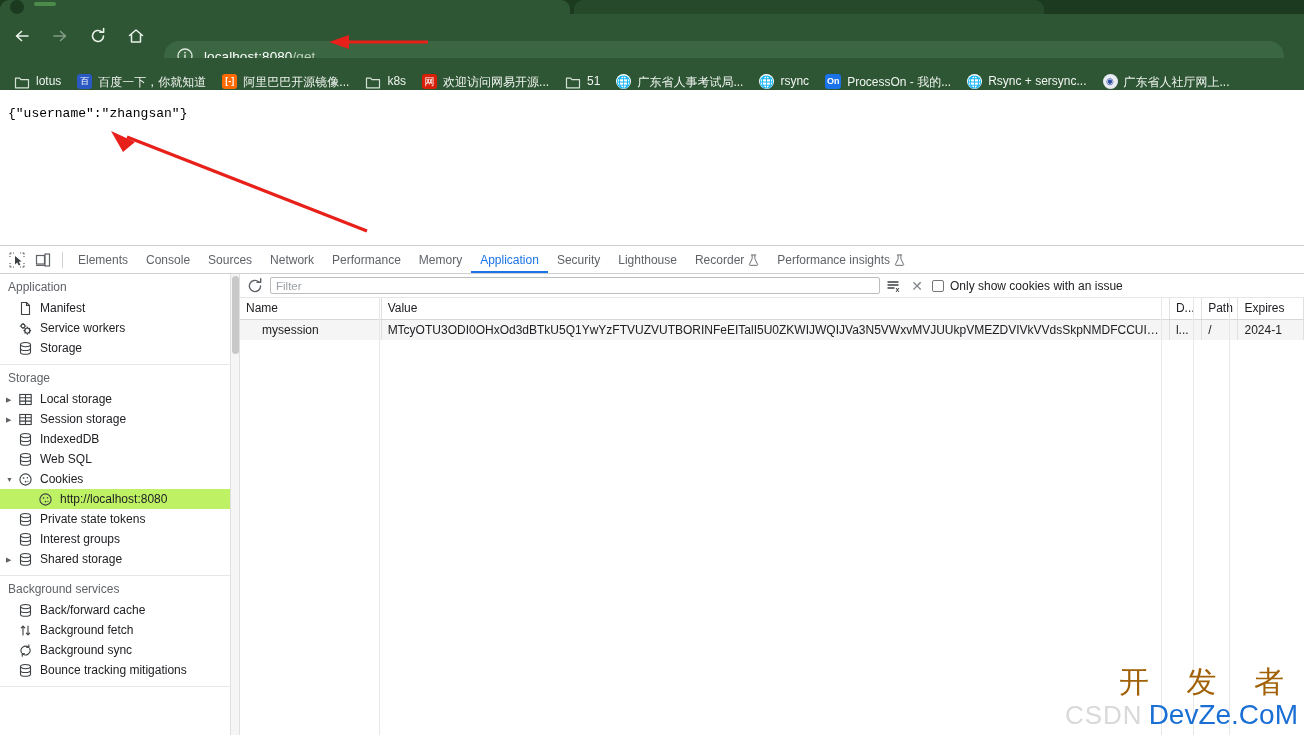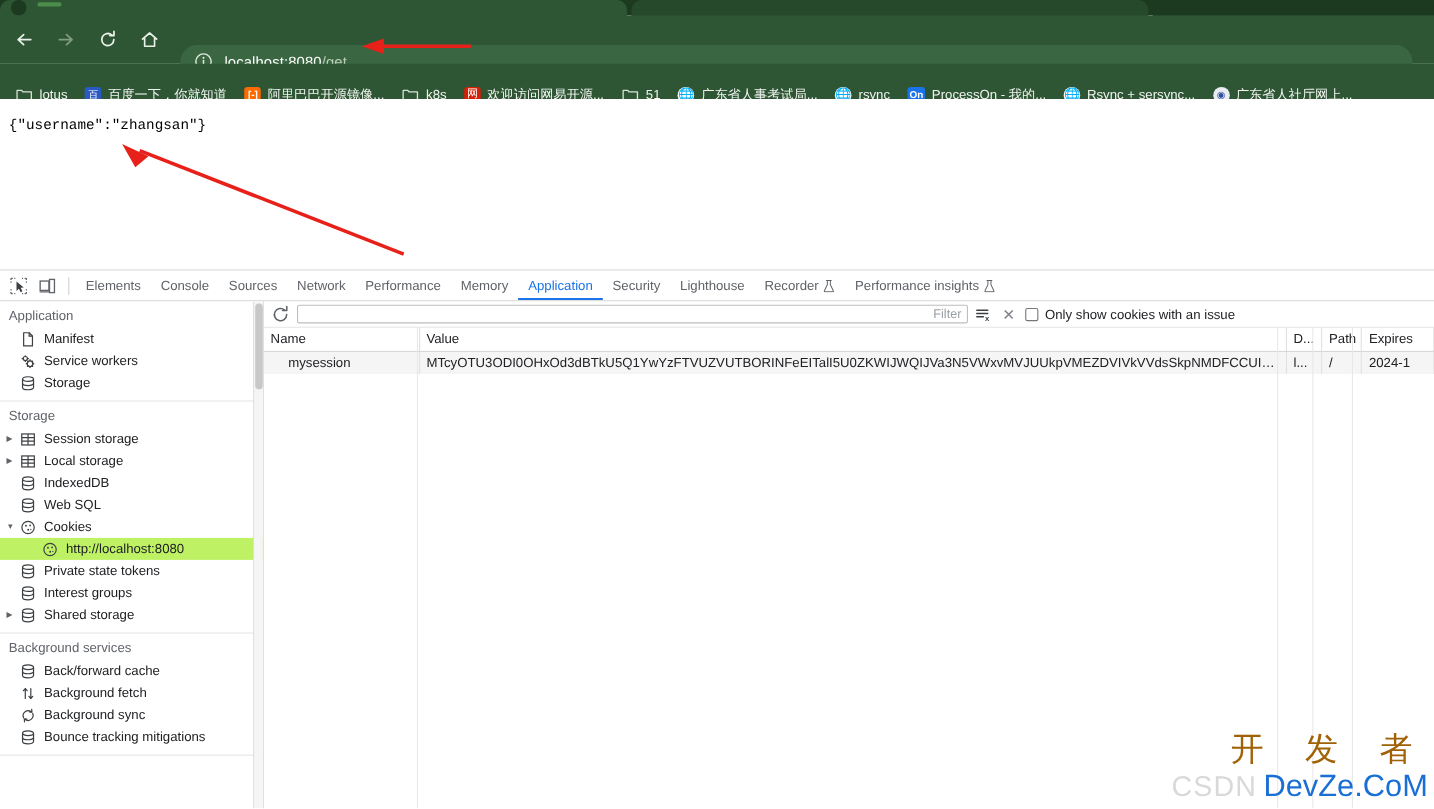--- a/index.html
+++ b/index.html
@@ -58,21 +58,21 @@
   .omni-text .path { color: #bcd0bc; }
 
   
   .bookmarks {
     position: absolute; top: 58px; left: 0; width: 1304px; height: 32px;
     background: #2e5634;
     display: flex; align-items: center; padding-left: 10px;
     overflow: hidden;
   }
   .bm {
-    display: flex; align-items: center; height: 24px;
+    display: flex; align-items: flex-start; height: 24px;
     padding: 0 8px 0 4px; margin-right: 4px; border-radius: 4px;
     white-space: nowrap; flex: none; margin-top: 24px;
   }
   .bm-label { font-size: 12px; color: #f0f4f0; margin-left: 6px; }
   .bm-ico { width: 16px; height: 16px; flex: none; display:block; }
   .ico-baidu {
     width: 15px; height: 15px; border-radius: 3px; background: #2b59c3;
     display: flex; align-items: center; justify-content: center;
     font-size: 9px; color: #fff;
   }
@@ -177,21 +177,21 @@
 
   
   .dt-main { flex: 1; position: relative; overflow: hidden; background: #fff; }
   .ck-toolbar {
     height: 24px; display: flex; align-items: center; padding: 0 6px;
     border-bottom: 1px solid #e6e6e6; gap: 6px;
   }
   .ck-refresh { width: 18px; height: 18px; flex: none; display:block; }
   .ck-filter {
     flex: 1; height: 17px; border: 1px solid #bdbdbd; border-radius: 2px;
-    display: flex; align-items: center; padding: 0 5px; max-width: 610px; justify-content: flex-end;
+    display: flex; align-items: center; padding: 0 5px; max-width: 610px;
   }
   .ck-filter span { font-size: 11.5px; color: #9aa0a6; }
   .ck-clear-ico { width: 16px; height: 16px; flex: none; display:block; }
   .ck-x { font-size: 14px; color: #80868b; width: 18px; text-align: center; flex:none; }
   .ck-check {
     display: flex; align-items: center; gap: 6px; font-size: 12px; color: #202124;
     white-space: nowrap;
   }
   .ck-box {
     width: 12px; height: 12px; border: 1px solid #767676; border-radius: 2px;
@@ -439,29 +439,29 @@
               </div>
             </div>
             <div class="sb-group">
               <div class="sb-section-title">Storage</div>
               <div class="sb-item">
                 <span class="sb-arrow">▶</span>
                 <svg class="sb-ico" viewBox="0 0 15 15">
                   <rect x="1.8" y="2.5" width="11.4" height="10" stroke="#3c4043" stroke-width="1.1" fill="none"></rect>
                   <path d="M1.8 5.8 h11.4 M1.8 9.1 h11.4 M7.5 2.5 v10" stroke="#3c4043" stroke-width="1.1" fill="none"></path>
                 </svg>
-                <span>Session storage</span>
+                <span>Local storage</span>
               </div>
               <div class="sb-item">
                 <span class="sb-arrow">▶</span>
                 <svg class="sb-ico" viewBox="0 0 15 15">
                   <rect x="1.8" y="2.5" width="11.4" height="10" stroke="#3c4043" stroke-width="1.1" fill="none"></rect>
                   <path d="M1.8 5.8 h11.4 M1.8 9.1 h11.4 M7.5 2.5 v10" stroke="#3c4043" stroke-width="1.1" fill="none"></path>
                 </svg>
-                <span>Local storage</span>
+                <span>Session storage</span>
               </div>
               <div class="sb-item">
                 <span class="sb-arrow empty">▶</span>
                 <svg class="sb-ico" viewBox="0 0 15 15">
                   <ellipse cx="7.5" cy="3.6" rx="5" ry="2.1" stroke="#3c4043" stroke-width="1.1" fill="none"></ellipse>
                   <path d="M2.5 3.6 v7.6 c0 1.2 2.2 2.1 5 2.1 s5 -0.9 5 -2.1 V3.6" stroke="#3c4043" stroke-width="1.1" fill="none"></path>
                   <path d="M2.5 7.4 c0 1.2 2.2 2.1 5 2.1 s5 -0.9 5 -2.1" stroke="#3c4043" stroke-width="1.1" fill="none"></path>
                 </svg>
                 <span>IndexedDB</span>
               </div>

